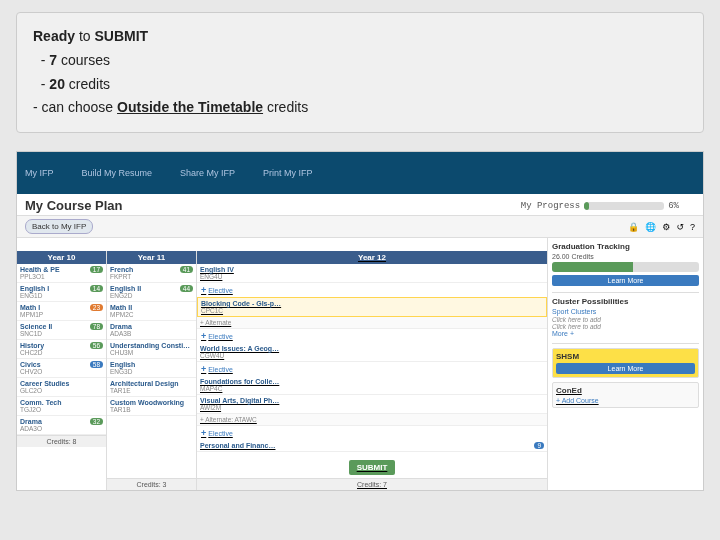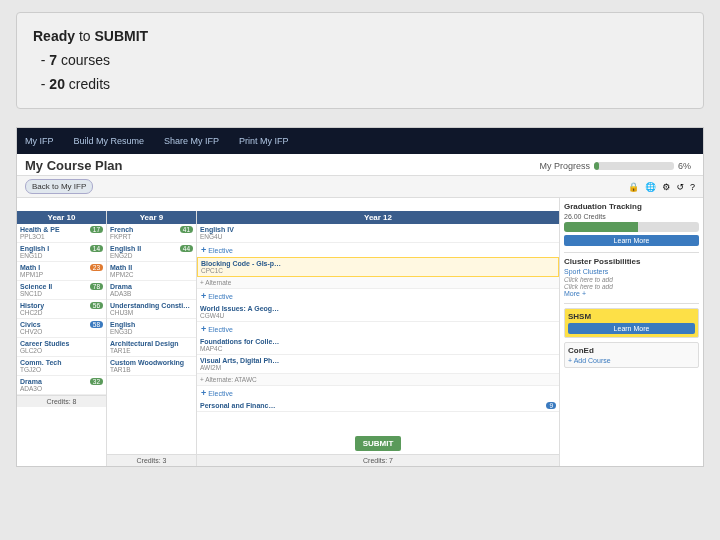--- a/index.html
+++ b/index.html
@@ -35,52 +35,53 @@
       font-size: 14px;
       line-height: 1.7;
       color: #222;
     }
 
     .info-card .bold { font-weight: bold; }
     .info-card .underline { text-decoration: underline; }
 
     
     .inner-nav {
-      background: #0f172a;
-      display: flex;
-      gap: 20px;
-      padding: 8px 8px;
+      background: #0c4a6e;
+      display: flex;
+      gap: 28px;
+      padding: 16px 8px;
       align-items: center;
     }
     .inner-nav span {
       color: #aec4e0;
       font-size: 9px;
       cursor: pointer;
     }
 
     
     .inner-header {
       background: white;
-      padding: 4px 12px 2px 8px;
+      padding: 4px 24px 2px 8px;
       border-bottom: 1px solid #ddd;
       display: flex;
       justify-content: space-between;
       align-items: center;
     }
     .inner-header .plan-title {
       font-size: 13px;
       font-weight: bold;
       color: #333;
     }
     .inner-header .progress-area {
       display: flex;
       align-items: center;
       gap: 4px;
       font-size: 9px;
       color: #555;
+      font-family: Liberation Mono, monospace;
     }
     .progress-bar-outer {
       width: 80px;
       height: 8px;
       background: #ddd;
       border-radius: 3px;
       overflow: hidden;
     }
     .progress-bar-inner {
       height: 100%;
@@ -204,21 +205,21 @@
       padding: 3px 8px;
       font-size: 8px;
       font-weight: bold;
       cursor: pointer;
       display: block;
       margin: 3px auto;
     }
 
     
     .right-panel {
-      width: 144px;
+      width: 156px;
       border-left: 1px solid #ddd;
       background: white;
       overflow-y: auto;
       font-size: 7.5px;
       padding: 4px;
     }
 
     .panel-section {
       margin-bottom: 6px;
     }
@@ -273,33 +274,35 @@
       border: 1px solid #ddd;
       border-radius: 2px;
       padding: 3px;
       margin-bottom: 4px;
     }
     .coned-section {
       background: #f9f9f9;
       border: 1px solid #ddd;
       border-radius: 2px;
       padding: 3px;
+      text-decoration: underline;
     }
     .add-course-link {
       color: #3a7abf;
       font-size: 7px;
       cursor: pointer;
     }
 
     .year12-col {
       border-right: 1px solid #ddd;
       display: flex;
       flex-direction: column;
       width: 110px;
       min-width: 110px;
+      text-decoration: underline;
     }
 
     .inner-app {
       height: 340px;
       width: 100%;
       background: white;
       border: 1px solid #ccc;
       display: flex;
       flex-direction: column;
       overflow: hidden;
@@ -315,20 +318,23 @@
       <span class="bold">Ready</span>
       <span> to </span>
       <span class="bold">SUBMIT</span>
     </p>
     <p>
       &nbsp;&nbsp;- <span class="bold">7</span><span> courses</span>
     </p>
     <p>
       &nbsp;&nbsp;- <span class="bold">20</span><span> credits</span>
     </p>
+    <p>
+      <span>- can choose </span><span class="bold underline">Outside the Timetable</span><span> credits</span>
+    </p>
   </div>
 
   <div class="inner-app">
 
     <div class="inner-nav">
       <span>My IFP</span>
       <span>Build My Resume</span>
       <span>Share My IFP</span>
       <span>Print My IFP</span>
     </div>
@@ -401,21 +407,21 @@
             </div>
             <div class="course-item">
               <span class="course-name">Drama</span>
               <span class="credit-badge">32</span>
               <div class="course-code">ADA3O</div>
             </div>
             <div class="credits-footer">Credits: 8</div>
           </div>
 
           <div class="year-col" style="min-width:90px;max-width:90px;">
-            <div class="year-header">Year 9</div>
+            <div class="year-header">Year 11</div>
             <div class="course-item">
               <span class="course-name">French</span>
               <span class="credit-badge">41</span>
               <div class="course-code">FKPRT</div>
             </div>
             <div class="course-item">
               <span class="course-name">English II</span>
               <span class="credit-badge">44</span>
               <div class="course-code">ENG2D</div>
             </div>

